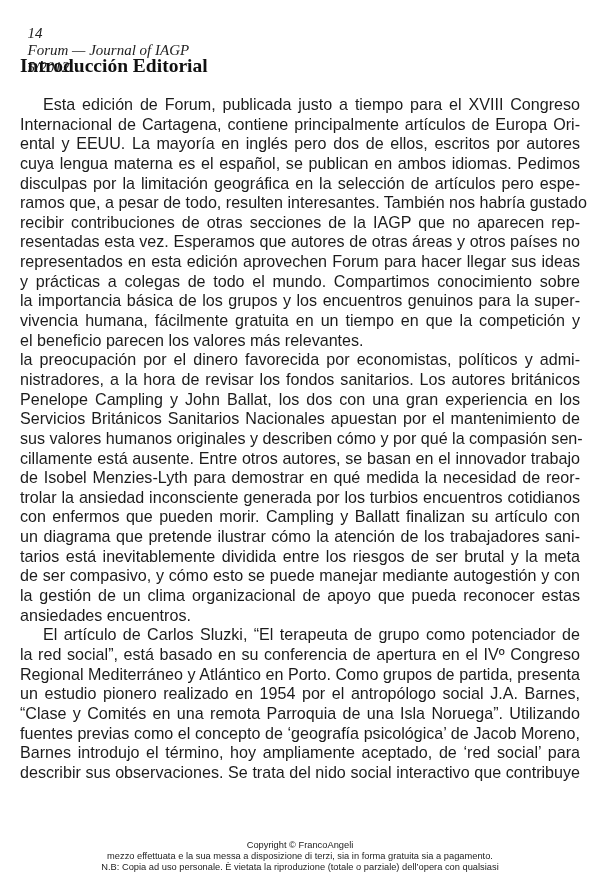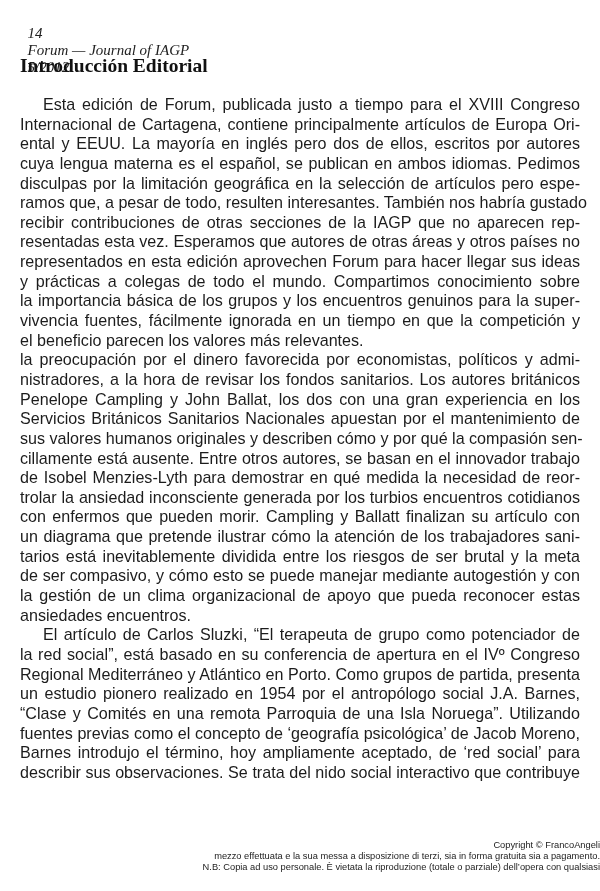--- a/index.html
+++ b/index.html
@@ -22,21 +22,21 @@
     line-height: 19.65px; color: #1c1c1c;
   }
   .line {
     display: block; white-space: nowrap; text-align: justify;
     text-align-last: justify; height: 19.65px;
   }
   .line.indent { padding-left: 23px; }
   .line.last { text-align-last: left; }
   .footer {
     position: absolute; left: 0; top: 840px; width: 600px;
-    text-align: right;
+    text-align: center;
     font-family: "Liberation Sans", sans-serif; font-size: 9.3px;
     line-height: 11px; color: #222;
   }
 </style>
 </head>
 <body>
 
 <div class="running-head">
   <span>14</span>
   <span>Forum — Journal of IAGP</span>
@@ -51,21 +51,21 @@
       <span class="line">Internacional de Cartagena, contiene principalmente artículos de Europa Ori-</span>
       <span class="line">ental y EEUU. La mayoría en inglés pero dos de ellos, escritos por autores</span>
       <span class="line">cuya lengua materna es el español, se publican en ambos idiomas. Pedimos</span>
       <span class="line">disculpas por la limitación geográfica en la selección de artículos pero espe-</span>
       <span class="line">ramos que, a pesar de todo, resulten interesantes. También nos habría gustado</span>
       <span class="line">recibir contribuciones de otras secciones de la IAGP que no aparecen rep-</span>
       <span class="line">resentadas esta vez. Esperamos que autores de otras áreas y otros países no</span>
       <span class="line">representados en esta edición aprovechen Forum para hacer llegar sus ideas</span>
       <span class="line">y prácticas a colegas de todo el mundo. Compartimos conocimiento sobre</span>
       <span class="line">la importancia básica de los grupos y los encuentros genuinos para la super-</span>
-      <span class="line">vivencia fuentes, fácilmente ignorada en un tiempo en que la competición y</span>
+      <span class="line">vivencia humana, fácilmente gratuita en un tiempo en que la competición y</span>
       <span class="line last">el beneficio parecen los valores más relevantes.</span>
     </div>
     <div>
       <span class="line">la preocupación por el dinero favorecida por economistas, políticos y admi-</span>
       <span class="line">nistradores, a la hora de revisar los fondos sanitarios. Los autores británicos</span>
       <span class="line">Penelope Campling y John Ballat, los dos con una gran experiencia en los</span>
       <span class="line">Servicios Británicos Sanitarios Nacionales apuestan por el mantenimiento de</span>
       <span class="line">sus valores humanos originales y describen cómo y por qué la compasión sen-</span>
       <span class="line">cillamente está ausente. Entre otros autores, se basan en el innovador trabajo</span>
       <span class="line">de Isobel Menzies-Lyth para demostrar en qué medida la necesidad de reor-</span>

